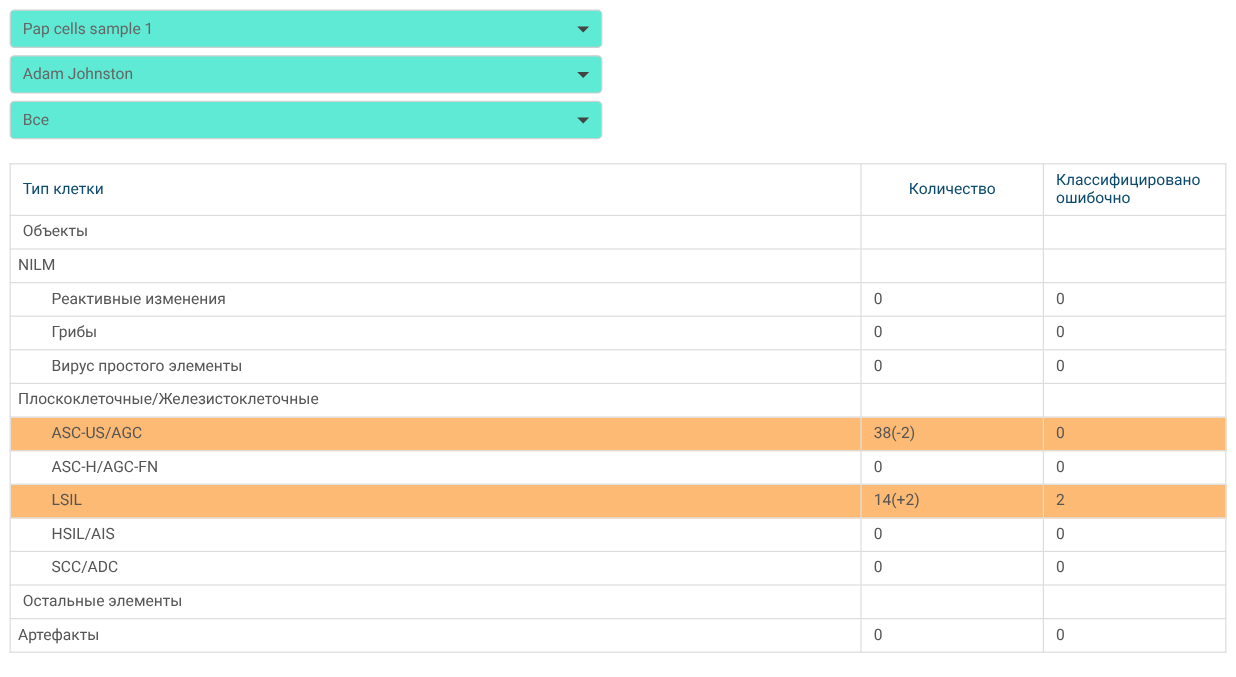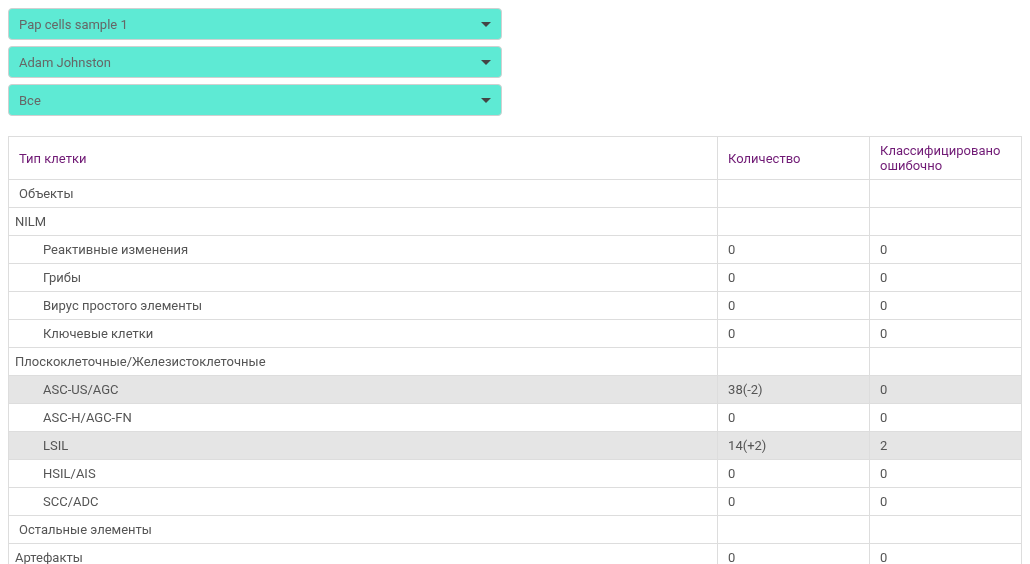--- a/index.html
+++ b/index.html
@@ -49,30 +49,30 @@
     th, td {
       border: 1px solid #ddd;
       padding: 6px 10px;
       text-align: left;
       font-weight: normal;
       font-size: 13px;
       color: #555;
       height: 24px;
     }
     th {
-      color: #701a75;
+      color: #0c4a6e;
     }
     .col-type { width: 70%; }
-    .col-qty { width: 15%; }
+    .col-qty { width: 15%; text-align: center; }
     .col-err { width: 15%; }
     .indent-0 { padding-left: 10px; }
     .indent-1 { padding-left: 6px; }
     .indent-2 { padding-left: 34px; }
     tr.highlight td {
-      background-color: #e5e5e5;
+      background-color: #fdba74;
     }
   </style>
 </head>
 <body>
 
 <div class="dropdown">
   <span class="dropdown-text">Pap cells sample 1</span>
   <span class="caret"></span>
 </div>
 
@@ -115,25 +115,20 @@
           <td class="indent-2">Грибы</td>
           <td>0</td>
           <td>0</td>
         </tr>
         <tr>
           <td class="indent-2">Вирус простого элементы</td>
           <td>0</td>
           <td>0</td>
         </tr>
         <tr>
-          <td class="indent-2">Ключевые клетки</td>
-          <td>0</td>
-          <td>0</td>
-        </tr>
-        <tr>
           <td class="indent-1">Плоскоклеточные/Железистоклеточные</td>
           <td></td>
           <td></td>
         </tr>
         <tr class="highlight">
           <td class="indent-2">ASC-US/AGC</td>
           <td>38(-2)</td>
           <td>0</td>
         </tr>
         <tr>

